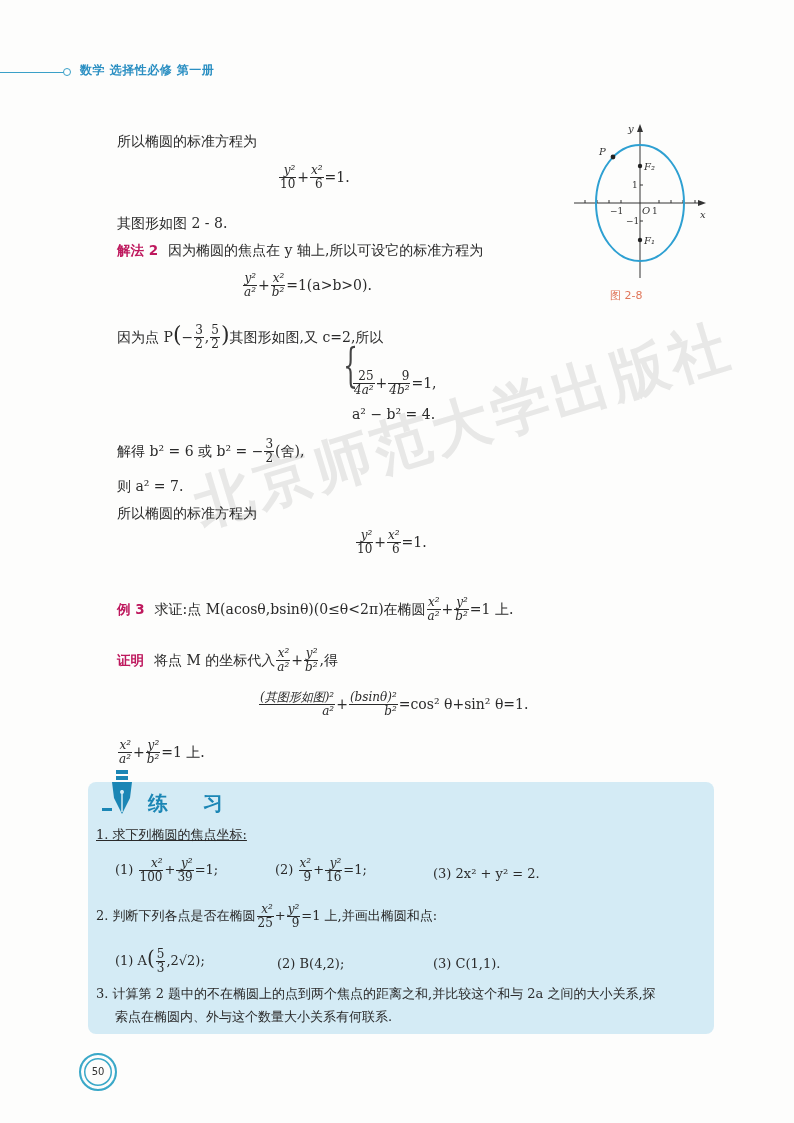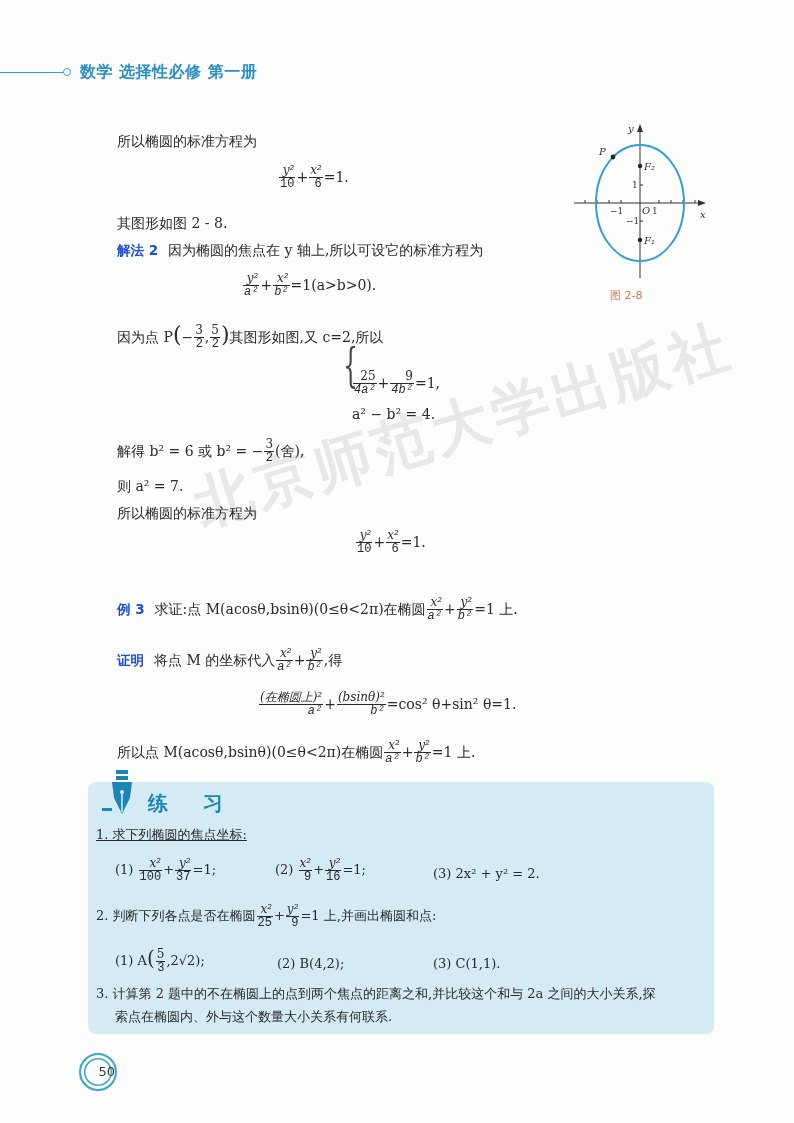--- a/index.html
+++ b/index.html
@@ -6,34 +6,34 @@
   body {
     width: 794px; height: 1123px; position: relative; overflow: hidden;
     background: #fdfdfc;
     font-family: "DejaVu Serif", "Liberation Serif", serif;
     color: #2a2a2a;
     font-size: 14px;
   }
   .abs { position: absolute; }
   .header-line { position:absolute; left:0; top:72px; width:64px; height:0; border-top:1.5px solid #3aa0c8; }
   .header-dot { position:absolute; left:63px; top:68px; width:6px; height:6px; border:1.5px solid #3aa0c8; border-radius:50%; background:#fff; }
-  .header-title { position:absolute; left:80px; top:62px; font-family:"DejaVu Sans","Liberation Sans",sans-serif; font-weight:bold; font-size:16px; color:#2b8fc2; letter-spacing:0.5px; }
+  .header-title { position:absolute; left:80px; top:62px; font-family:"DejaVu Sans","Liberation Sans",sans-serif; font-weight:bold; font-size:12px; color:#2b8fc2; letter-spacing:0.5px; }
   .txt { position:absolute; font-size:14px; white-space:nowrap; line-height:18px;margin-top:24px; }
-  .blue-label { color:#1d4ed8; font-family:"DejaVu Sans","Liberation Sans",sans-serif; font-weight:bold; font-size:13.5px; margin-right:10px; }
+  .blue-label { color:#be185d; font-family:"DejaVu Sans","Liberation Sans",sans-serif; font-weight:bold; font-size:13.5px; margin-right:10px; }
   .math { font-style: italic; }
   .frac { display:inline-block; vertical-align:middle; text-align:right; font-size:12px; line-height:13px; margin:0 1px; }
   .frac .num { display:block; border-bottom:1px solid #2a2a2a; padding:0 1px; }
-  .frac .den { display:block; padding:0 1px;font-family:Liberation Mono, monospace; }
+  .frac .den { display:block; padding:0 1px; }
   .brace { position:absolute; font-size:46px; line-height:46px; font-weight:100; color:#444; font-family:"DejaVu Serif",serif; transform:scaleX(0.5); }
   .watermark { position:absolute; left:185px; top:470px; font-family:"DejaVu Sans","Liberation Sans",sans-serif; font-size:58px; color:rgba(160,160,160,0.22); transform:rotate(-17deg); transform-origin:left top; white-space:nowrap; letter-spacing:4px; pointer-events:none; font-weight:bold; }
   .fig-caption { position:absolute; left:610px; top:288px; color:#e0765a; font-family:"DejaVu Sans","Liberation Sans",sans-serif; font-size:11px; }
   .exercise-box { position:absolute; left:88px; top:782px; width:626px; height:252px; background:#d4ebf5; border-radius:8px; }
   .ex-title { position:absolute; left:148px; top:790px; font-family:"DejaVu Sans","Liberation Sans",sans-serif; font-weight:bold; font-size:20px; color:#1b86b5; letter-spacing:14px; }
   .ex-txt { position:absolute; font-size:13px; white-space:nowrap; line-height:17px; color:#2a2a2a; }
-  .page-num { position:absolute; left:79px; top:1053px; width:34px; height:34px; border:2px solid #3aa8c8; border-radius:50%; box-shadow: inset 0 0 0 3px #fdfdfc, inset 0 0 0 4.5px #3aa8c8; text-align:right; line-height:34px; font-family:"DejaVu Sans","Liberation Sans",sans-serif; font-size:13px; color:#333; }
+  .page-num { position:absolute; left:79px; top:1053px; width:34px; height:34px; border:2px solid #3aa8c8; border-radius:50%; box-shadow: inset 0 0 0 3px #fdfdfc, inset 0 0 0 4.5px #3aa8c8; text-align:center; line-height:34px; font-family:"DejaVu Sans","Liberation Sans",sans-serif; font-size:10px; color:#333; }
 </style>
 </head>
 <body>
 
 <div class="header-line"></div>
 <div class="header-dot"></div>
 <div class="header-title">数学 选择性必修 第一册</div>
 
 <div class="watermark">北京师范大学出版社</div>
 
@@ -76,25 +76,25 @@
 
 <div class="txt" style="left:117px; top:572px;">
   <span class="blue-label">例 3</span><span>求证:点 M(acosθ,bsinθ)(0≤θ&lt;2π)在椭圆</span><span class="frac math"><span class="num">x²</span><span class="den">a²</span></span>+<span class="frac math"><span class="num">y²</span><span class="den">b²</span></span><span>=1 上.</span>
 </div>
 
 <div class="txt" style="left:117px; top:623px;">
   <span class="blue-label">证明</span><span>将点 M 的坐标代入</span><span class="frac math"><span class="num">x²</span><span class="den">a²</span></span>+<span class="frac math"><span class="num">y²</span><span class="den">b²</span></span><span>,得</span>
 </div>
 
 <div class="txt" style="left:258px; top:667px;">
-  <span class="frac math"><span class="num">(在椭圆上)²</span><span class="den">a²</span></span>+<span class="frac math"><span class="num">(bsinθ)²</span><span class="den">b²</span></span><span>=cos² θ+sin² θ=1.</span>
+  <span class="frac math"><span class="num">(其图形如图)²</span><span class="den">a²</span></span>+<span class="frac math"><span class="num">(bsinθ)²</span><span class="den">b²</span></span><span>=cos² θ+sin² θ=1.</span>
 </div>
 
 <div class="txt" style="left:117px; top:715px;">
-  <span>所以点 M(acosθ,bsinθ)(0≤θ&lt;2π)在椭圆</span><span class="frac math"><span class="num">x²</span><span class="den">a²</span></span>+<span class="frac math"><span class="num">y²</span><span class="den">b²</span></span><span>=1 上.</span>
+  <span class="frac math"><span class="num">x²</span><span class="den">a²</span></span>+<span class="frac math"><span class="num">y²</span><span class="den">b²</span></span><span>=1 上.</span>
 </div>
 
 <svg class="abs" style="left:570px; top:118px;" width="140" height="165" viewBox="0 0 140 165">
   <line x1="4" y1="85" x2="132" y2="85" stroke="#333" stroke-width="1"></line>
   <polygon points="136,85 128,82 128,88" fill="#333"></polygon>
   <line x1="70" y1="160" x2="70" y2="10" stroke="#333" stroke-width="1"></line>
   <polygon points="70,6 67,14 73,14" fill="#333"></polygon>
   <g stroke="#333" stroke-width="1">
     <line x1="15" y1="82" x2="15" y2="85"></line>
       <line x1="27" y1="82" x2="27" y2="85"></line>
@@ -134,21 +134,21 @@
   <rect x="14" y="8" width="12" height="4" fill="#1b86b5"></rect>
   <path d="M10 14 L30 14 L28 30 L20 46 L12 30 Z" fill="#1b86b5"></path>
   <line x1="20" y1="22" x2="20" y2="44" stroke="#d4ebf5" stroke-width="1.5"></line>
   <circle cx="20" cy="24" r="2" fill="#d4ebf5"></circle>
   <rect x="0" y="40" width="10" height="3" fill="#1b86b5"></rect>
 </svg>
 <div class="ex-title">练 习</div>
 
 <div class="ex-txt" style="left:96px; top:826px;text-decoration:underline;">1. 求下列椭圆的焦点坐标:</div>
 <div class="ex-txt" style="left:115px; top:857px;">
-  <span>(1)</span> <span class="frac math"><span class="num">x²</span><span class="den" style="font-style:normal">100</span></span>+<span class="frac math"><span class="num">y²</span><span class="den" style="font-style:normal">37</span></span><span>=1;</span>
+  <span>(1)</span> <span class="frac math"><span class="num">x²</span><span class="den" style="font-style:normal">100</span></span>+<span class="frac math"><span class="num">y²</span><span class="den" style="font-style:normal">39</span></span><span>=1;</span>
 </div>
 <div class="ex-txt" style="left:275px; top:857px;">
   <span>(2)</span> <span class="frac math"><span class="num">x²</span><span class="den" style="font-style:normal">9</span></span>+<span class="frac math"><span class="num">y²</span><span class="den" style="font-style:normal">16</span></span><span>=1;</span>
 </div>
 <div class="ex-txt" style="left:433px; top:865px;">
   <span>(3)</span> <span>2x² + y² = 2.</span>
 </div>
 
 <div class="ex-txt" style="left:96px; top:903px;">
   <span>2. 判断下列各点是否在椭圆</span><span class="frac math"><span class="num">x²</span><span class="den" style="font-style:normal">25</span></span>+<span class="frac math"><span class="num">y²</span><span class="den" style="font-style:normal">9</span></span><span>=1 上,并画出椭圆和点:</span>

